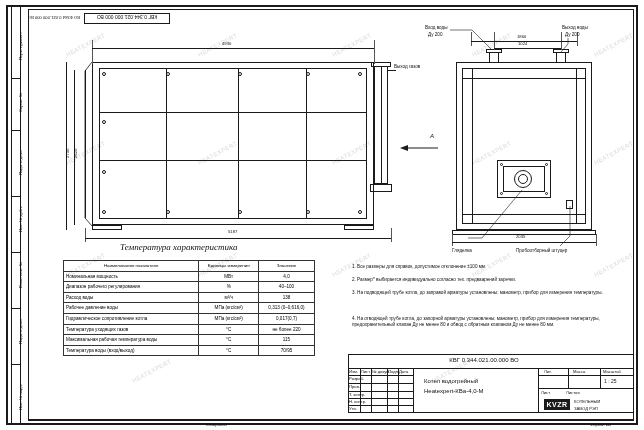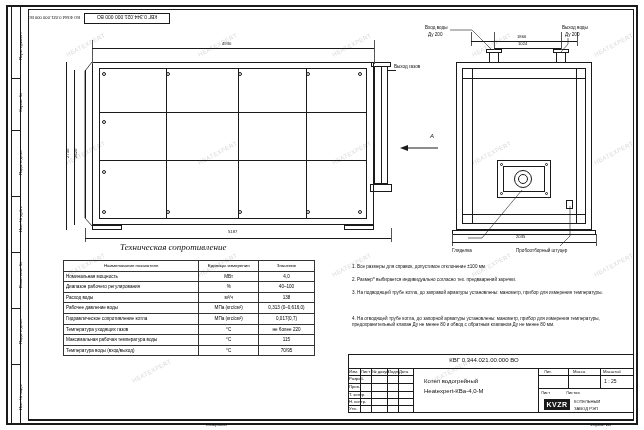--- a/index.html
+++ b/index.html
@@ -199,21 +199,21 @@
     <svg style="position:absolute;left:468px;top:190px;width:56px;height:58px;">
       <polyline points="54,0 14,48 0,48" fill="none" stroke="#1a1a1a" stroke-width="0.6"></polyline>
     </svg>
 
     <div class="lbl" style="left:516px;top:248px;">Пробоотборный штуцер</div>
     <svg style="position:absolute;left:556px;top:206px;width:22px;height:42px;">
       <polyline points="14,0 14,30 4,40" fill="none" stroke="#1a1a1a" stroke-width="0.6"></polyline>
     </svg>
   </div>
 
-  <div class="txt" style="left:120px;top:242px;font-size:9px;font-style:italic;font-family:'Liberation Serif',serif;">Техническая сопротивление</div>
+  <div class="txt" style="left:120px;top:242px;font-size:9px;font-style:italic;font-family:'Liberation Serif',serif;">Температура характеристика</div>
 
   <table class="spec" style="position:absolute;left:63px;top:260px;width:252px;">
     <thead>
       <tr>
         <td class="h" style="width:140px;">Наименование показателя</td>
         <td class="h" style="width:58px;">Единицы измерения</td>
         <td class="h" style="width:54px;">Значение</td>
       </tr>
     </thead>
     <tbody>

